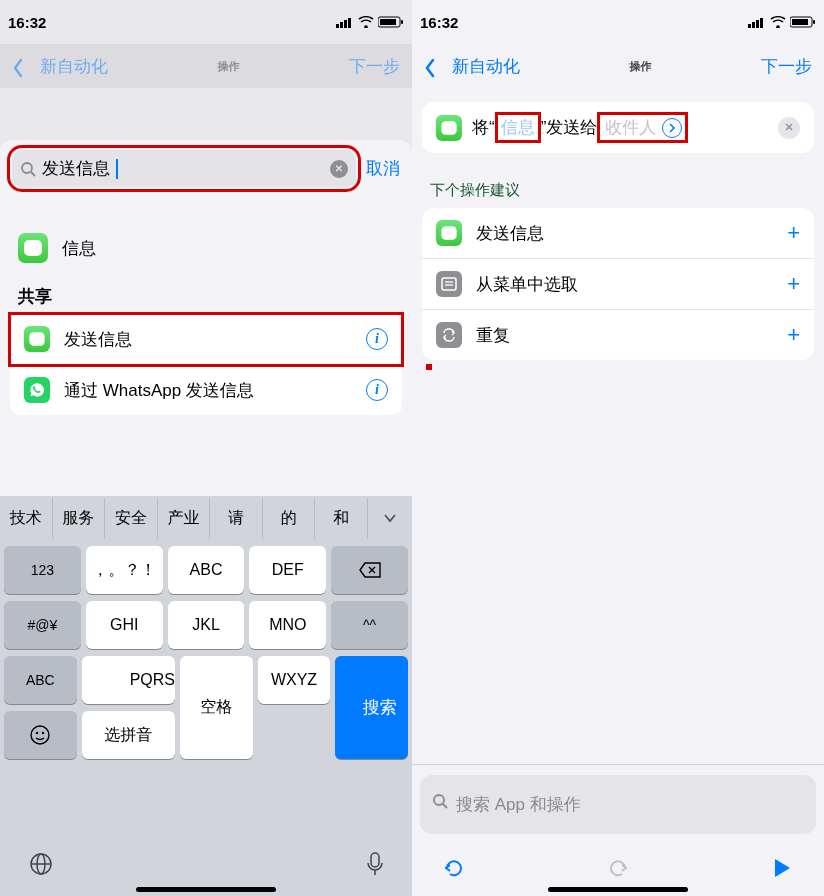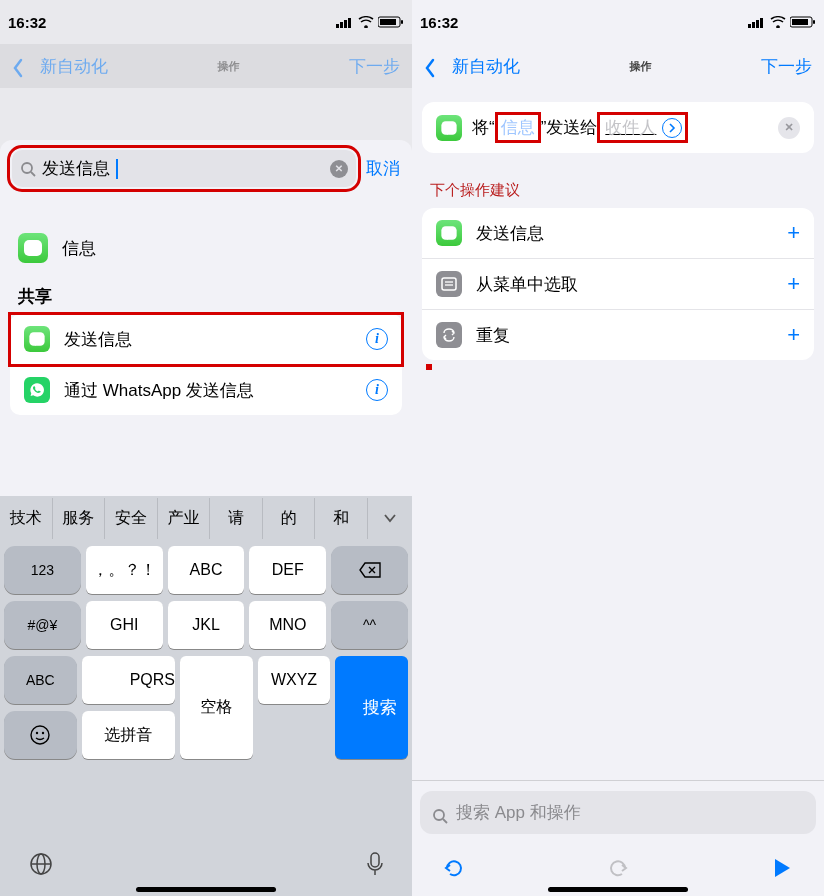--- a/index.html
+++ b/index.html
@@ -58,45 +58,45 @@
 
   
   .candidate-bar { position:absolute; bottom:356px; left:0; right:0; height:44px; background:#d1d4da; display:flex; align-items:center; }
   .cand { flex:1; text-align:center; font-size:16px; color:#000; border-right:1px solid #b8bbc1; padding:10px 0; }
   .cand:last-of-type { border-right:none; }
   .cand-more { width:44px; text-align:center; font-size:16px; color:#555; padding:10px 0; }
 
   .keyboard { position:absolute; bottom:60px; left:0; right:0; height:296px; background:#d1d4da; padding: 6px 4px 4px; }
   .krow { display:flex; gap:5px; margin-bottom:7px; height:48px; }
   .key { flex:1; background:#fff; border-radius:6px; display:flex; align-items:center; justify-content:center; font-size:16px; color:#000; box-shadow: 0 1px 0 #888; }
-  .key.func { background:#b7bcc5; font-size:14px;border-radius:11px; }
+  .key.func { background:#b7bcc5; font-size:14px; }
   .key.search { background:#007aff; color:#fff; font-size:17px; }
   .key.tall { height:103px;padding-left:16px; }
   .krow2 { display:flex; gap:5px; height: 103px; }
   .kcol { display:flex; flex-direction:column; gap:7px; flex:1; }
 
   .kb-bottom { position:absolute; bottom:0; left:0; right:0; height:60px; background:#d1d4da; display:flex; align-items:center; justify-content:space-between; padding: 4px 28px 8px; }
   .home-ind { position:absolute; bottom:4px; left:50%; transform:translateX(-50%); width:140px; height:5px; background:#000; border-radius:3px; }
 
   
   .action-card { background:#fff; border-radius:12px; margin:14px 10px 0; padding:12px 14px; display:flex; align-items:center; gap:10px; }
   .action-text { font-size:17px; flex:1; display:flex; align-items:center; flex-wrap:wrap; gap:2px; }
   .token { color:#c4c4c8; padding: 0 2px; }
   .token.msg { color:#9fc6ff; }
   .chev-circle { width:20px; height:20px; border:1.5px solid #007aff; border-radius:50%; display:inline-flex; align-items:center; justify-content:center; }
   .delete-circle { width:22px; height:22px; border-radius:50%; background:#e5e5ea; display:flex; align-items:center; justify-content:center; margin-left:8px; }
   .delete-circle::before { content:"✕"; color:#98989d; font-size:11px; font-weight:bold; }
 
-  .sugg-header { padding: 28px 18px 8px; font-size:15px; color:#b91c1c; }
+  .sugg-header { padding: 28px 18px 8px; font-size:15px; color:#14532d; }
   .sugg-list { margin: 0 10px; background:#fff; border-radius:12px; }
   .red-caret { width:6px; height:6px; background:#d40000; margin: 4px 0 0 14px; }
 
   
   .dock { position:absolute; bottom:0; left:0; right:0; background:#f2f2f7; border-top:0.5px solid #d0d0d4; }
-  .dock-search { margin:10px 8px; background:#e4e4e9; border-radius:12px; padding:10px 12px; display:flex; align-items:flex-end; gap:8px; color:#8a8a8e; font-size:17px; }
+  .dock-search { margin:10px 8px; background:#e4e4e9; border-radius:12px; padding:18px 12px; display:flex; align-items:flex-start; gap:8px; color:#8a8a8e; font-size:17px; }
   .dock-row { display:flex; align-items:center; justify-content:space-between; padding: 6px 24px 10px; }
   .dock-btn { width:36px; height:36px; display:flex; align-items:center; justify-content:center; }
   .undo { color:#007aff; }
   .redo { color:#c0c0c4; }
   .play { color:#007aff; }
 
 </style>
 </head>
 <body>
 
@@ -287,21 +287,21 @@
   </div>
 
   <div class="action-card">
     <div class="app-icon green app-icon-sm">
         <div class="bubble" style="transform:scale(0.85)"></div>
       </div>
     <div class="action-text">
       <span>将“</span>
       <span class="token msg redbox" style="padding:2px 4px;">信息</span>
       <span>”发送给</span>
-      <span class="redbox" style="display:inline-flex; align-items:center; gap:4px; padding:2px 4px;text-decoration:underline;">
+      <span class="redbox" style="display:inline-flex; align-items:center; gap:4px; padding:2px 4px;">
         <span class="token">收件人</span>
         <span class="chev-circle">
           <svg width="8" height="10">
               <path d="M2 1 L6 5 L2 9" stroke="#007aff" stroke-width="1.6" fill="none"></path>
             </svg>
         </span>
       </span>
     </div>
     <div class="delete-circle"></div>
   </div>

